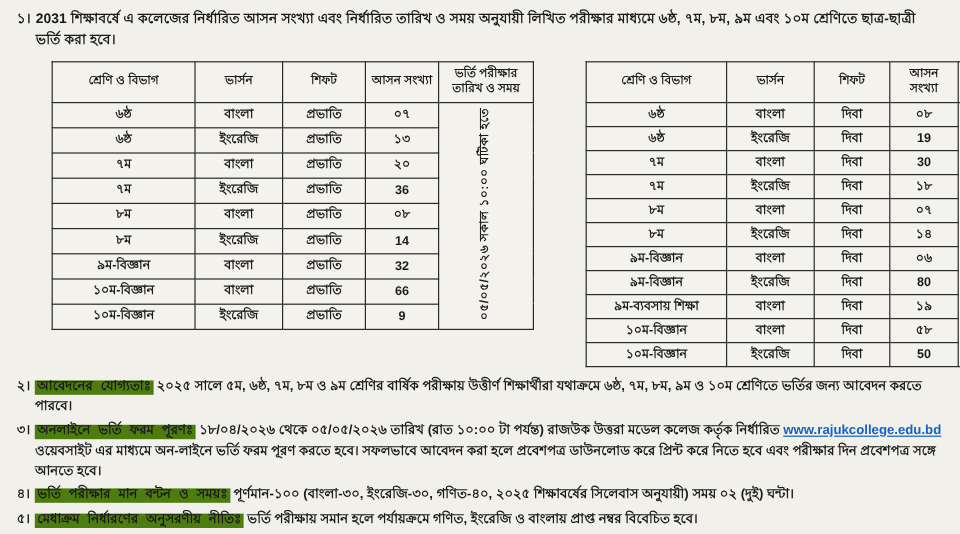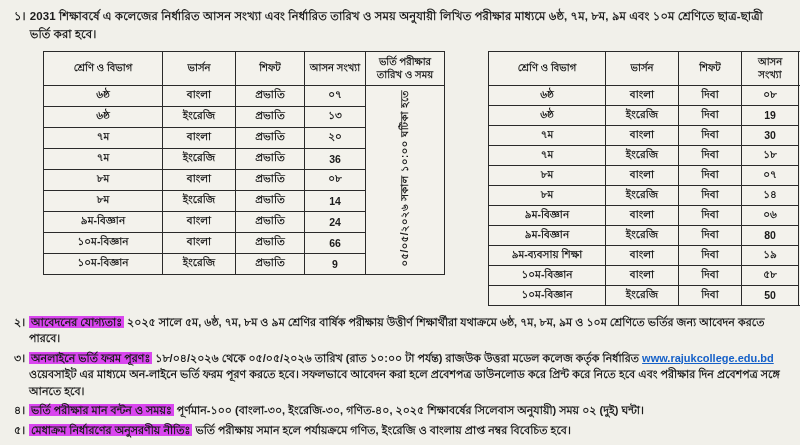--- a/index.html
+++ b/index.html
@@ -105,22 +105,23 @@
   .note .num {
     white-space: nowrap;
     padding-right: 4px;
     font-weight: bold;
   }
   .note .body {
     flex: 1;
     font-weight: bold;
   }
   .hl {
-    background: #d946ef;
+    background: #4d7c0f;
     padding: 0 2px;
+    font-family: Liberation Mono, monospace;
   }
   .link {
     color: #1560c8;
     text-decoration: underline;
     font-weight: bold;
   }
   .clip {
     max-height: 22px;
     overflow: hidden;
   }
@@ -185,21 +186,21 @@
           <tr>
             <td>৮ম</td>
             <td>ইংরেজি</td>
             <td>প্রভাতি</td>
             <td>14</td>
           </tr>
           <tr>
             <td>৯ম-বিজ্ঞান</td>
             <td>বাংলা</td>
             <td>প্রভাতি</td>
-            <td>24</td>
+            <td>32</td>
           </tr>
           <tr>
             <td>১০ম-বিজ্ঞান</td>
             <td>বাংলা</td>
             <td>প্রভাতি</td>
             <td>66</td>
           </tr>
           <tr>
             <td>১০ম-বিজ্ঞান</td>
             <td>ইংরেজি</td>

